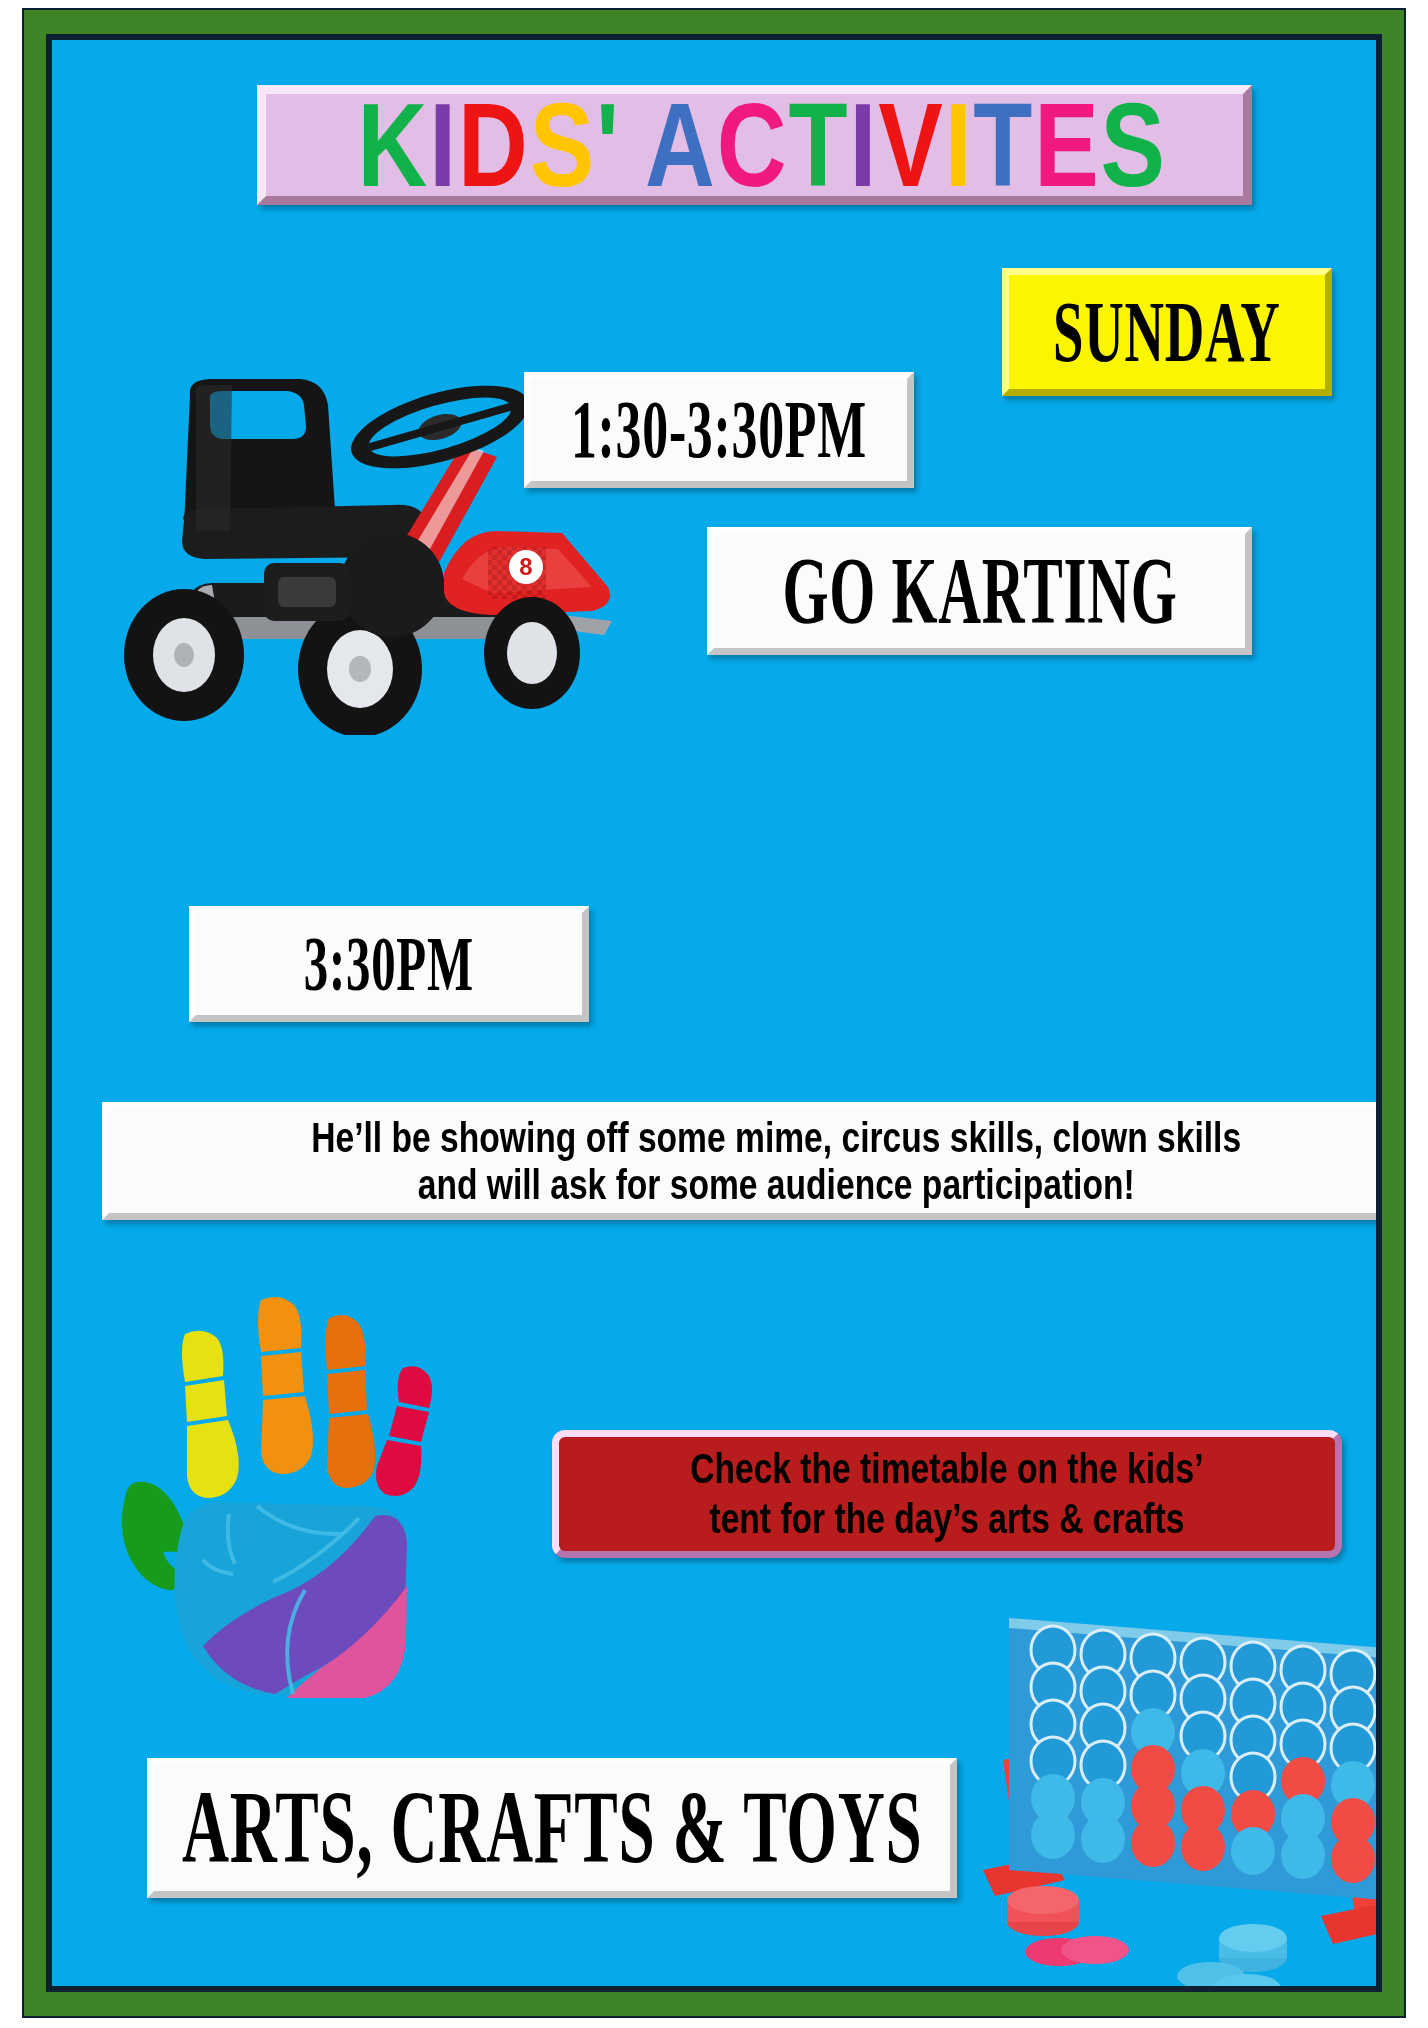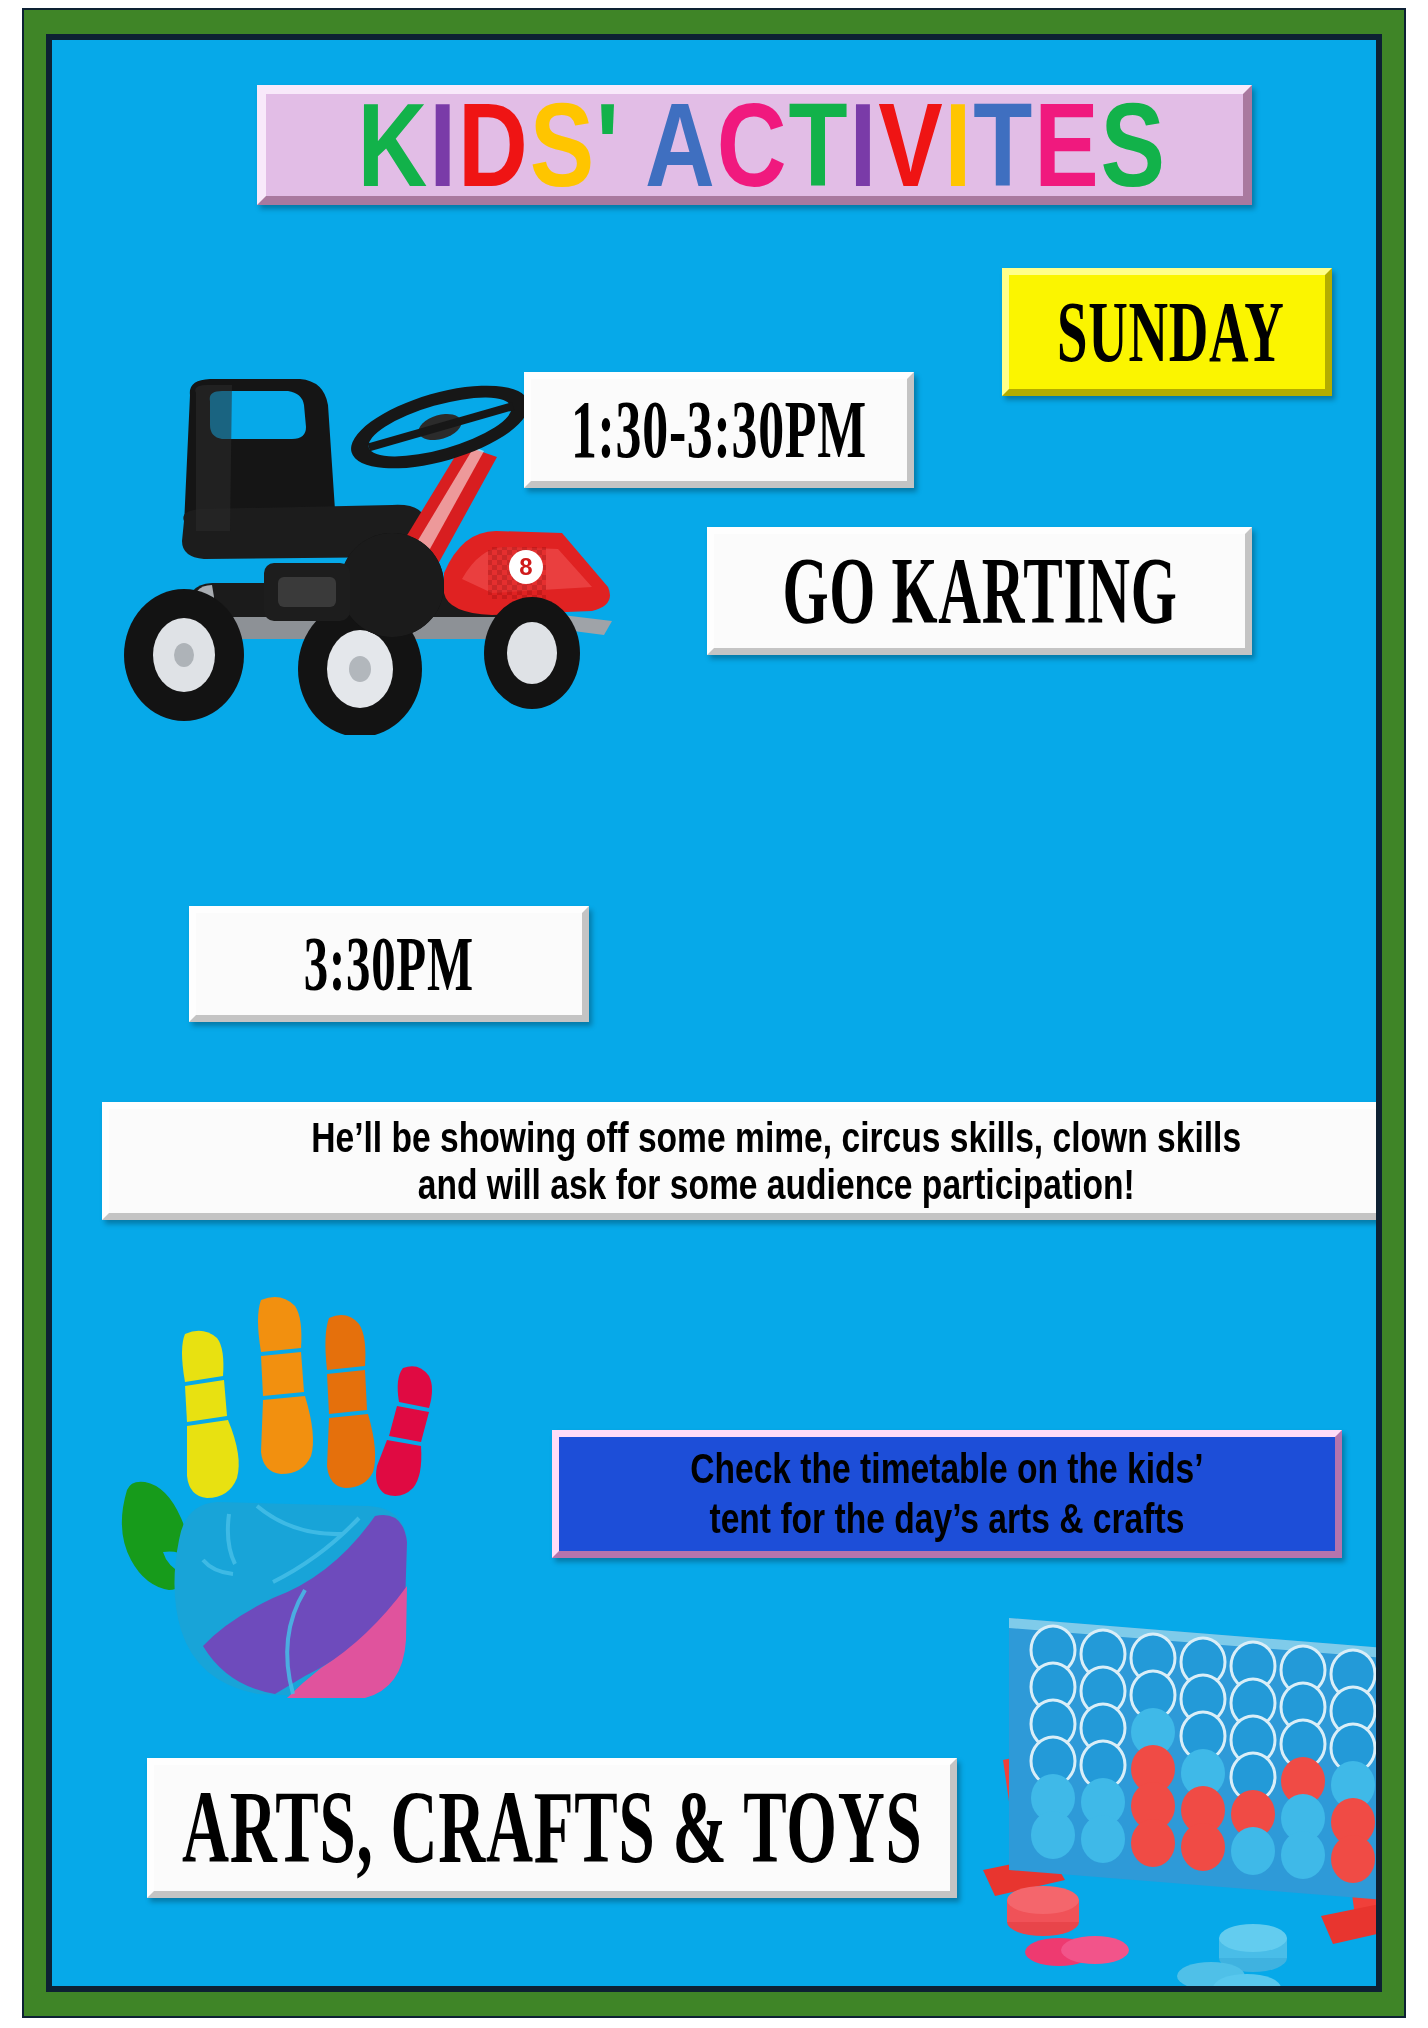--- a/index.html
+++ b/index.html
@@ -42,27 +42,27 @@
     border-width:7px;
     border-top-color:rgba(255,255,255,.95);
     border-left-color:rgba(255,255,255,.95);
     border-right-color:rgba(0,0,0,.22);
     border-bottom-color:rgba(0,0,0,.22);
     box-shadow:3px 4px 5px rgba(0,0,0,.28);
   }
   .plaque.white{background:#fbfbfb;color:#000;}
   .plaque.yellow{background:#fbf500;color:#000;
     border-top-color:#ffff8a;border-left-color:#ffff8a;
-    border-right-color:#b3ad00;border-bottom-color:#b3ad00;justify-content:flex-end;}
+    border-right-color:#b3ad00;border-bottom-color:#b3ad00;}
   .plaque.pink{background:#f0a8e8;color:#000;
     border-top-color:#ffdcf8;border-left-color:#ffdcf8;
     border-right-color:#b濃;border-bottom-color:#b濃;}
-  .plaque.pink{background:#1d4ed8;color:#000;
+  .plaque.pink{background:#b91c1c;color:#000;
     border-top-color:#ffdcf8;border-left-color:#ffdcf8;
-    border-right-color:#b574ad;border-bottom-color:#b574ad;}
+    border-right-color:#b574ad;border-bottom-color:#b574ad;border-radius:13px;}
 
   
   #title-plaque{
     left:205px;top:45px;width:995px;height:120px;
     background:#e2bde6;
     border-width:9px;
     border-top-color:#f8e9fa;border-left-color:#f8e9fa;
     border-right-color:#a9799f;border-bottom-color:#a9799f;padding-left:15px;
   }
   #title-text{

